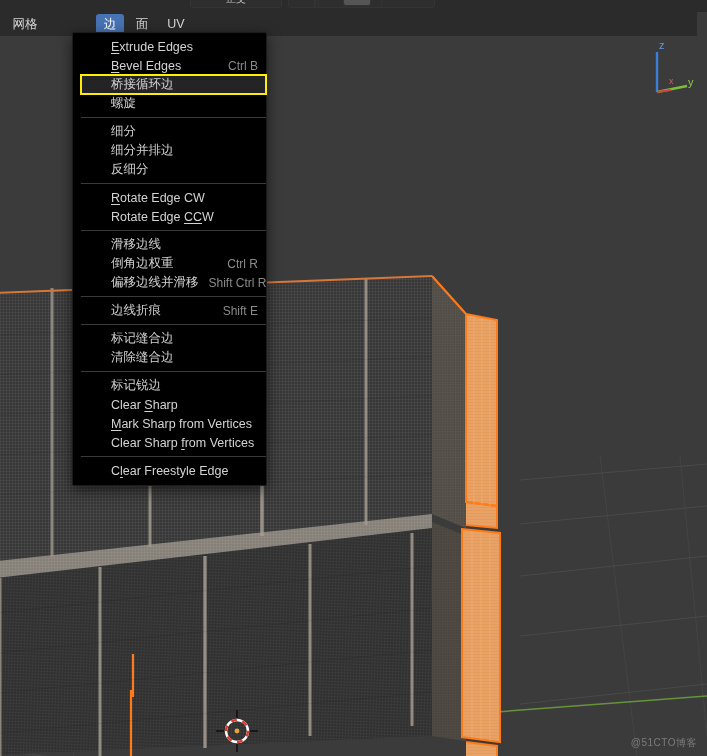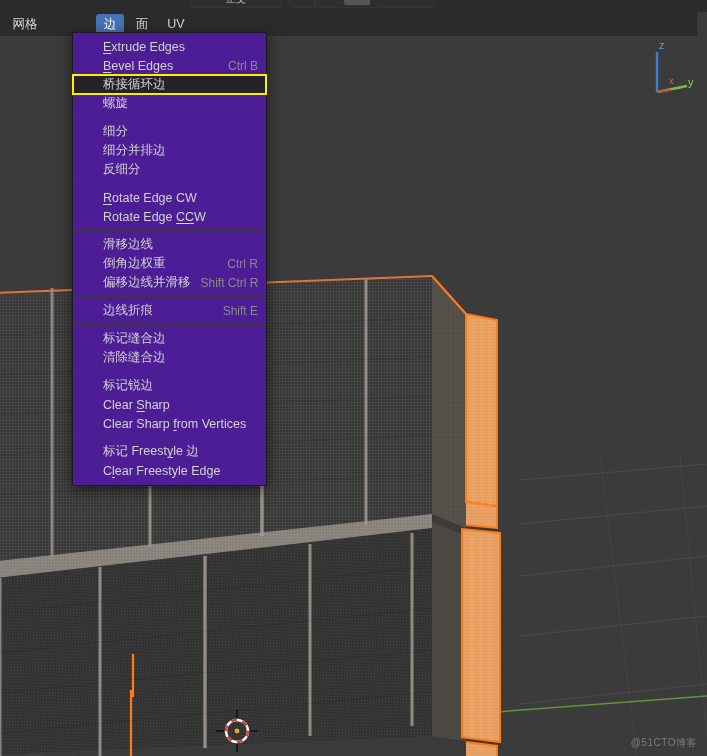--- a/index.html
+++ b/index.html
@@ -54,25 +54,25 @@
   
   #watermark {
     position:absolute; right:10px; bottom:6px;
     color:#7c7c7c; font-size:10px; letter-spacing:.5px;
     user-select:none;
   }
 
   
   #dropdown {
     position:absolute; left:72px; top:32px; width:195px;
-    background:#4c1d95;
+    background:#000000;
     border:1px solid #1b1b1b;
     border-radius:2px;
     box-shadow:0 4px 14px rgba(0,0,0,.55);
-    padding:4px 0 5px 0;
+    padding:4px 0 5px 8px;
     z-index:50;
   }
   .mi {
     position:relative;
     display:flex; align-items:center;
     height:19px;
     padding:0 8px 0 30px;
     color:#d3d3d3; font-size:12.5px;
     white-space:nowrap;
     cursor:default;
@@ -344,22 +344,22 @@
       <span class="lbl">清除缝合边</span>
     </div>
     <div class="msep"></div>
     <div class="mi">
       <span class="lbl">标记锐边</span>
     </div>
     <div class="mi">
       <span class="lbl">Clear <u>S</u>harp</span>
     </div>
     <div class="mi">
+      <span class="lbl"><u>M</u>ark Sharp from Vertices</span>
+    </div>
+    <div class="mi">
       <span class="lbl">Clear Sharp <u>f</u>rom Vertices</span>
     </div>
     <div class="msep"></div>
     <div class="mi">
-      <span class="lbl">标记 Freest<u>y</u>le 边</span>
-    </div>
-    <div class="mi">
       <span class="lbl">C<u>l</u>ear Freestyle Edge</span>
     </div>
   </div>
 
 </body></html>

